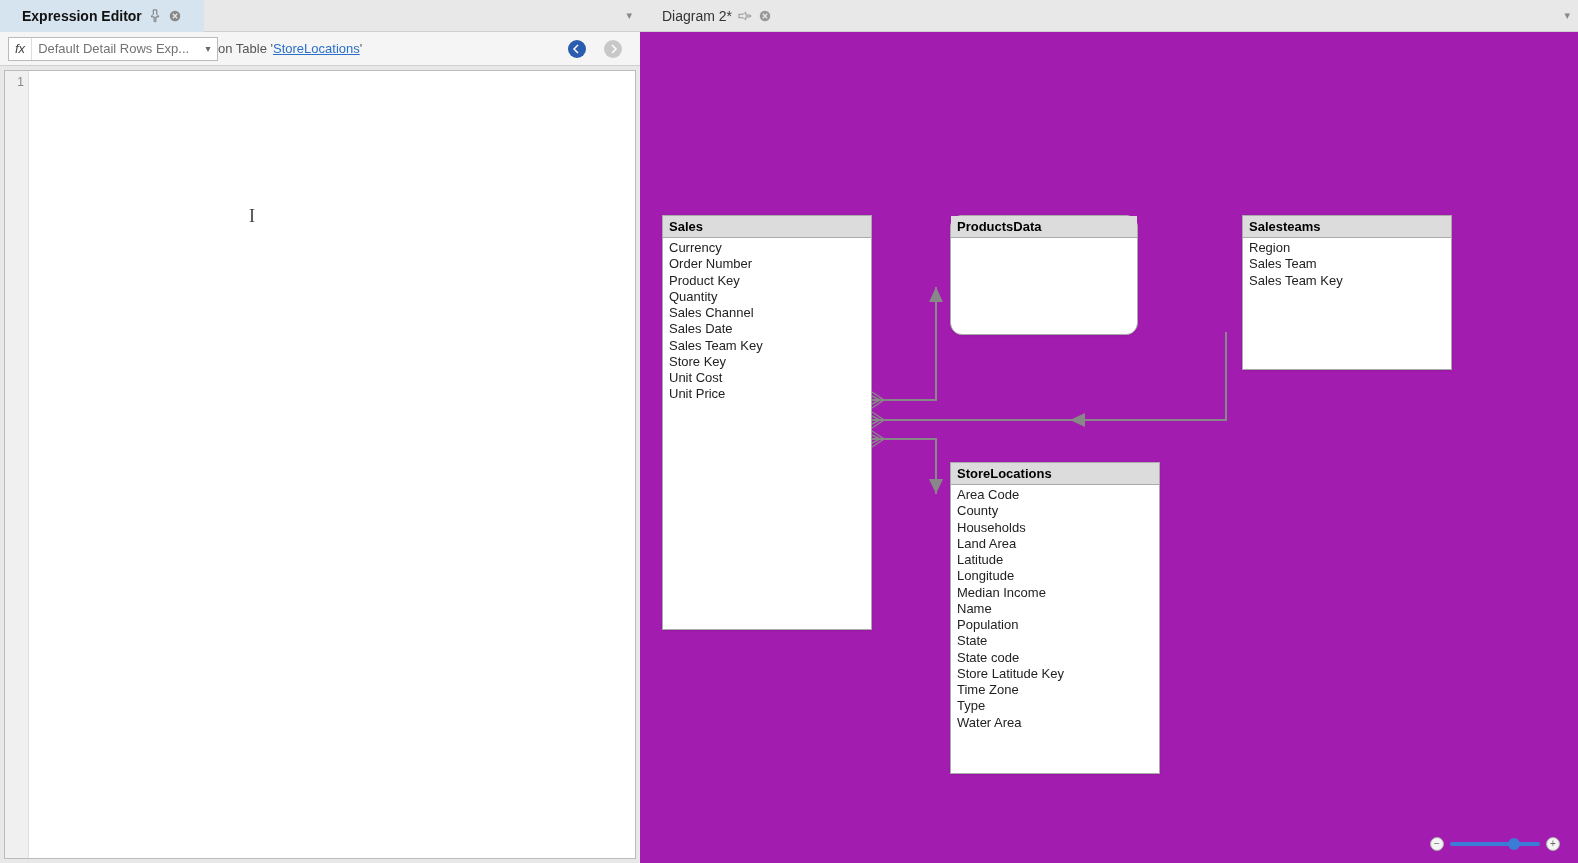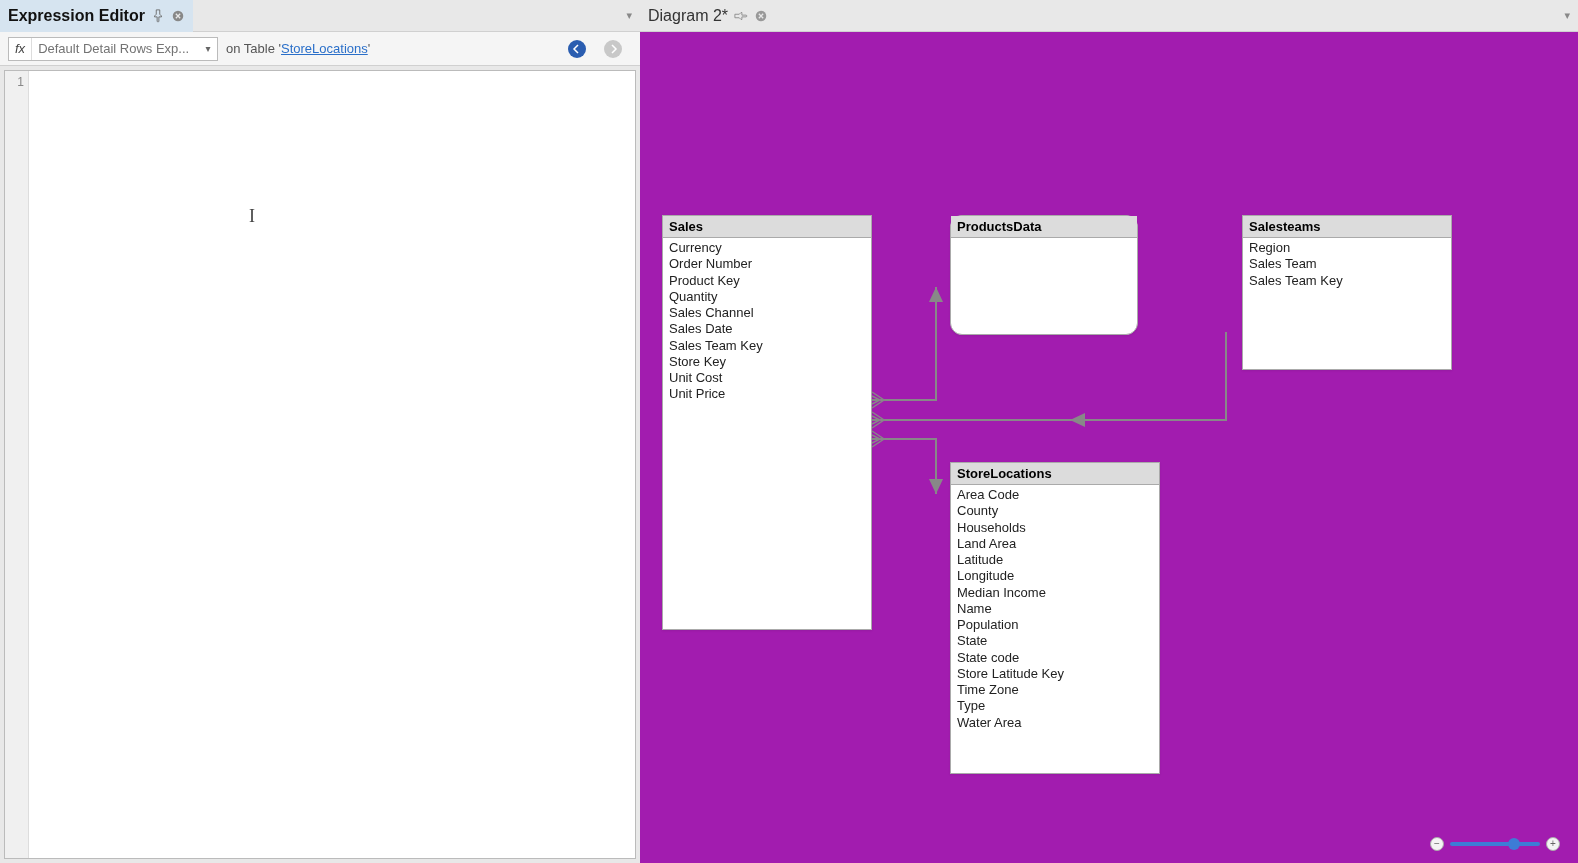--- a/index.html
+++ b/index.html
@@ -29,25 +29,25 @@
 }
 .tab-bar {
   height: 32px;
   display: flex;
   align-items: center;
   background: #e8e8e8;
   border-bottom: 1px solid #d0d0d0;
 }
 .tab {
   height: 32px;
-  padding: 0 8px;
+  padding: 0 22px;
   display: flex;
   align-items: center;
   gap: 6px;
-  font-size: 16px;
+  font-size: 14px;
   color: #333;
 }
 .tab.active {
   background: #d6e4f0;
   font-weight: bold;
   color: #111;
 }
 .tab-icon {
   width: 14px;
   height: 14px;
@@ -61,21 +61,20 @@
   margin-left: auto;
   padding: 0 8px;
   color: #888;
   font-size: 11px;
 }
 .toolbar {
   height: 34px;
   padding: 4px 8px;
   display: flex;
   align-items: center;
-  gap: 8px;
   background: #f5f5f5;
   border-bottom: 1px solid #d0d0d0;
 }
 .fx-box {
   display: flex;
   align-items: center;
   border: 1px solid #bbb;
   background: #fff;
   height: 24px;
   width: 210px;

